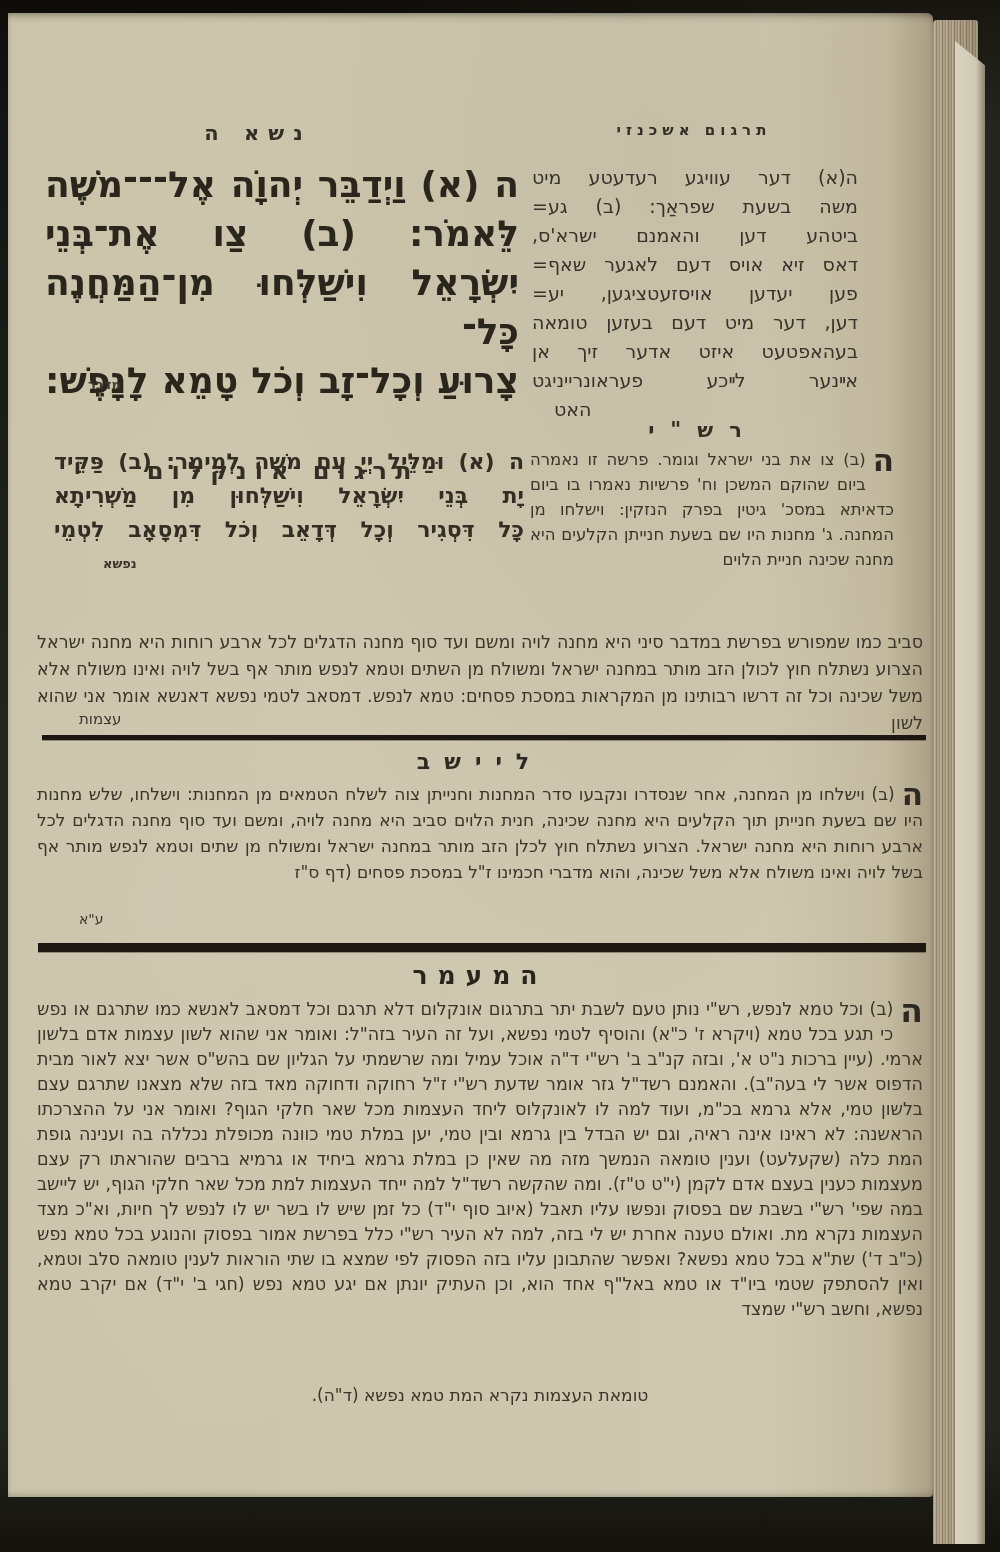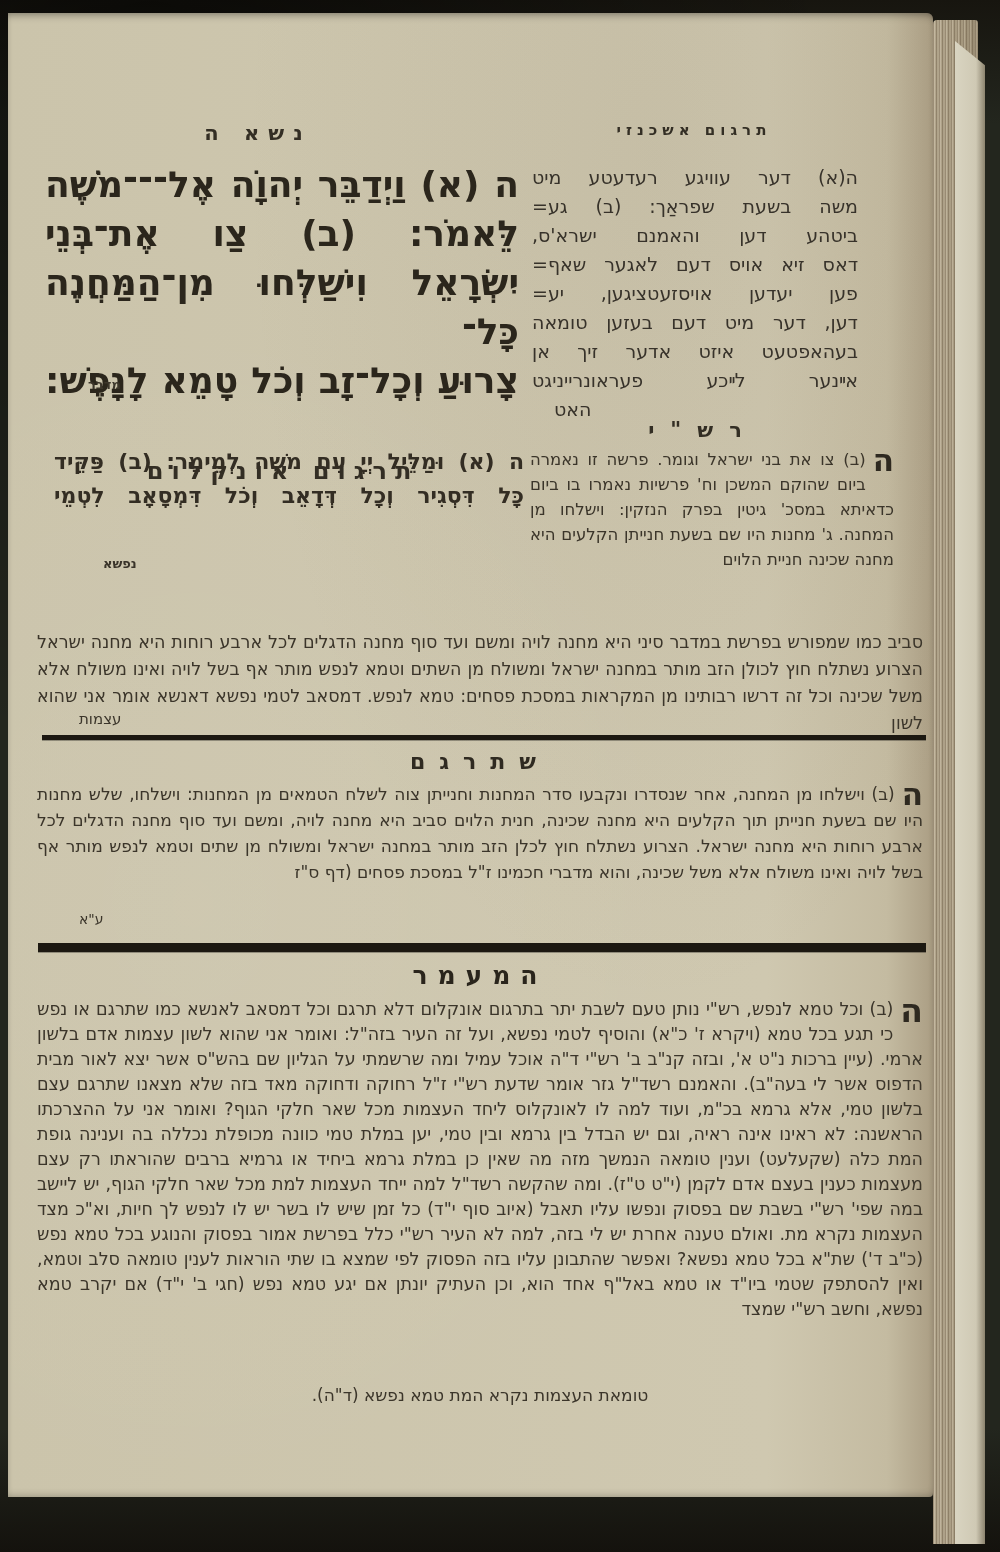--- a/index.html
+++ b/index.html
@@ -116,34 +116,35 @@
       <div class="gline">פען יעדען אויסזעטציגען, יע=</div>
       <div class="gline">דען, דער מיט דעם בעזען טומאה</div>
       <div class="gline">בעהאפטעט איזט אדער זיך אן</div>
       <div class="gline">אײנער לײכע פעראונרייניגט</div>
       <div class="gcatch">האט</div>
     </div>
 
     <div class="abs onk-title heb">תרגום אונקלום</div>
     <div class="abs onk heb">
       <div class="oline">ה (א) וּמַלֵּיל יְיָ עִם משֶׁה לְמֵימָר: (ב) פַּקֵּיד</div>
+      <div class="oline">יָת בְּנֵי יִשְׂרָאֵל וִישַׁלְּחוּן מִן מַשְׁרִיתָא</div>
       <div class="oline">כָּל דִּסְגִיר וְכָל דְּדָאֵב וְכֹל דִּמְסָאָב לִטְמֵי</div>
     </div>
     <div class="abs onk-catch heb">נפשא</div>
 
     <div class="abs rashi-title heb">רש"י</div>
     <div class="abs rashi-col heb">
       <span class="dropcap">ה</span><span>(ב) צו את בני ישראל וגומר. פרשה זו נאמרה ביום שהוקם המשכן וח' פרשיות נאמרו בו ביום כדאיתא במסכ' גיטין בפרק הנזקין: וישלחו מן המחנה. ג' מחנות היו שם בשעת חנייתן הקלעים היא מחנה שכינה חניית הלוים</span>
     </div>
     <div class="abs rashi-full heb">סביב כמו שמפורש בפרשת במדבר סיני היא מחנה לויה ומשם ועד סוף מחנה הדגלים לכל ארבע רוחות היא מחנה ישראל הצרוע נשתלח חוץ לכולן הזב מותר במחנה ישראל ומשולח מן השתים וטמא לנפש מותר אף בשל לויה ואינו משולח אלא משל שכינה וכל זה דרשו רבותינו מן המקראות במסכת פסחים: טמא לנפש. דמסאב לטמי נפשא דאנשא אומר אני שהוא לשון</div>
     <div class="abs rashi-tail heb">עצמות</div>
 
     <div class="abs rule rule-a"></div>
 
-    <div class="abs biur-title heb">שתרגם</div>
+    <div class="abs biur-title heb">ליישב</div>
     <div class="abs biur heb">
       <span class="dropcap">ה</span><span>(ב) וישלחו מן המחנה, אחר שנסדרו ונקבעו סדר המחנות וחנייתן צוה לשלח הטמאים מן המחנות: וישלחו, שלש מחנות היו שם בשעת חנייתן תוך הקלעים היא מחנה שכינה, חנית הלוים סביב היא מחנה לויה, ומשם ועד סוף מחנה הדגלים לכל ארבע רוחות היא מחנה ישראל. הצרוע נשתלח חוץ לכלן הזב מותר במחנה ישראל ומשולח מן שתים וטמא לנפש מותר אף בשל לויה ואינו משולח אלא משל שכינה, והוא מדברי חכמינו ז"ל במסכת פסחים (דף ס"ז</span>
     </div>
     <div class="abs biur-tail heb">ע"א</div>
 
     <div class="abs rule rule-b"></div>
 
     <div class="abs hm-title heb">המעמר</div>
     <div class="abs hm heb">
       <span class="dropcap">ה</span><span>(ב) וכל טמא לנפש, רש"י נותן טעם לשבת יתר בתרגום אונקלום דלא תרגם וכל דמסאב לאנשא כמו שתרגם או נפש כי תגע בכל טמא (ויקרא ז' כ"א) והוסיף לטמי נפשא, ועל זה העיר בזה"ל: ואומר אני שהוא לשון עצמות אדם בלשון ארמי. (עיין ברכות נ"ט א', ובזה קנ"ב ב' רש"י ד"ה אוכל עמיל ומה שרשמתי על הגליון שם בהש"ס אשר יצא לאור מבית הדפוס אשר לי בעה"ב). והאמנם רשד"ל גזר אומר שדעת רש"י ז"ל רחוקה ודחוקה מאד בזה שלא מצאנו שתרגם עצם בלשון טמי, אלא גרמא בכ"מ, ועוד למה לו לאונקלוס ליחד העצמות מכל שאר חלקי הגוף? ואומר אני על ההצרכתו הראשנה: לא ראינו אינה ראיה, וגם יש הבדל בין גרמא ובין טמי, יען במלת טמי כוונה מכופלת נכללה בה וענינה גופת המת כלה (שקעלעט) וענין טומאה הנמשך מזה מה שאין כן במלת גרמא ביחיד או גרמיא ברבים שהוראתו רק עצם מעצמות כענין בעצם אדם לקמן (י"ט ט"ז). ומה שהקשה רשד"ל למה ייחד העצמות למת מכל שאר חלקי הגוף, יש ליישב במה שפי' רש"י בשבת שם בפסוק ונפשו עליו תאבל (איוב סוף י"ד) כל זמן שיש לו בשר יש לו לנפש לך חיות, וא"כ מצד העצמות נקרא מת. ואולם טענה אחרת יש לי בזה, למה לא העיר רש"י כלל בפרשת אמור בפסוק והנוגע בכל טמא נפש (כ"ב ד') שת"א בכל טמא נפשא? ואפשר שהתבונן עליו בזה הפסוק לפי שמצא בו שתי הוראות לענין טומאה סלב וטמא, ואין להסתפק שטמי ביו"ד או טמא באל"ף אחד הוא, וכן העתיק יונתן אם יגע טמא נפש (חגי ב' י"ד) אם יקרב טמא נפשא, וחשב רש"י שמצד</span>

